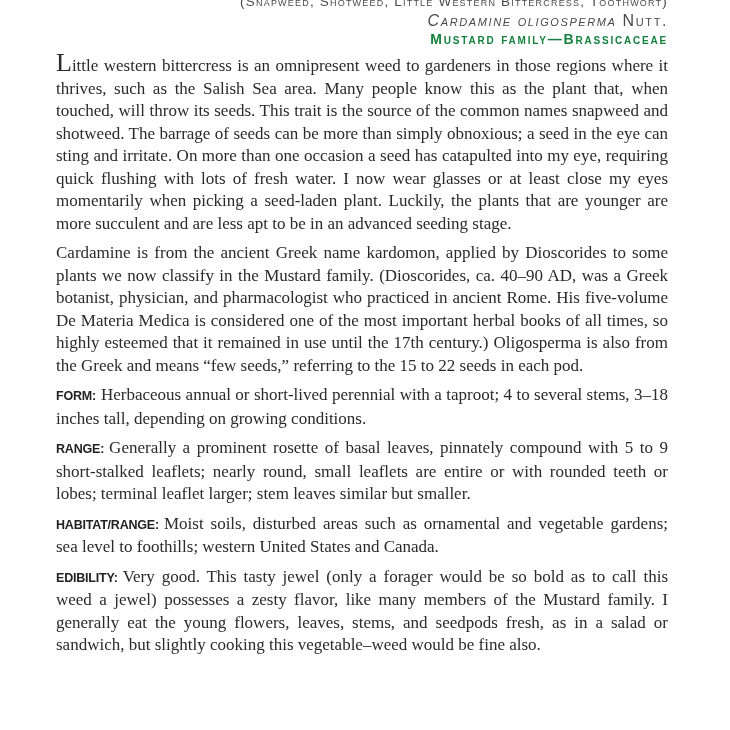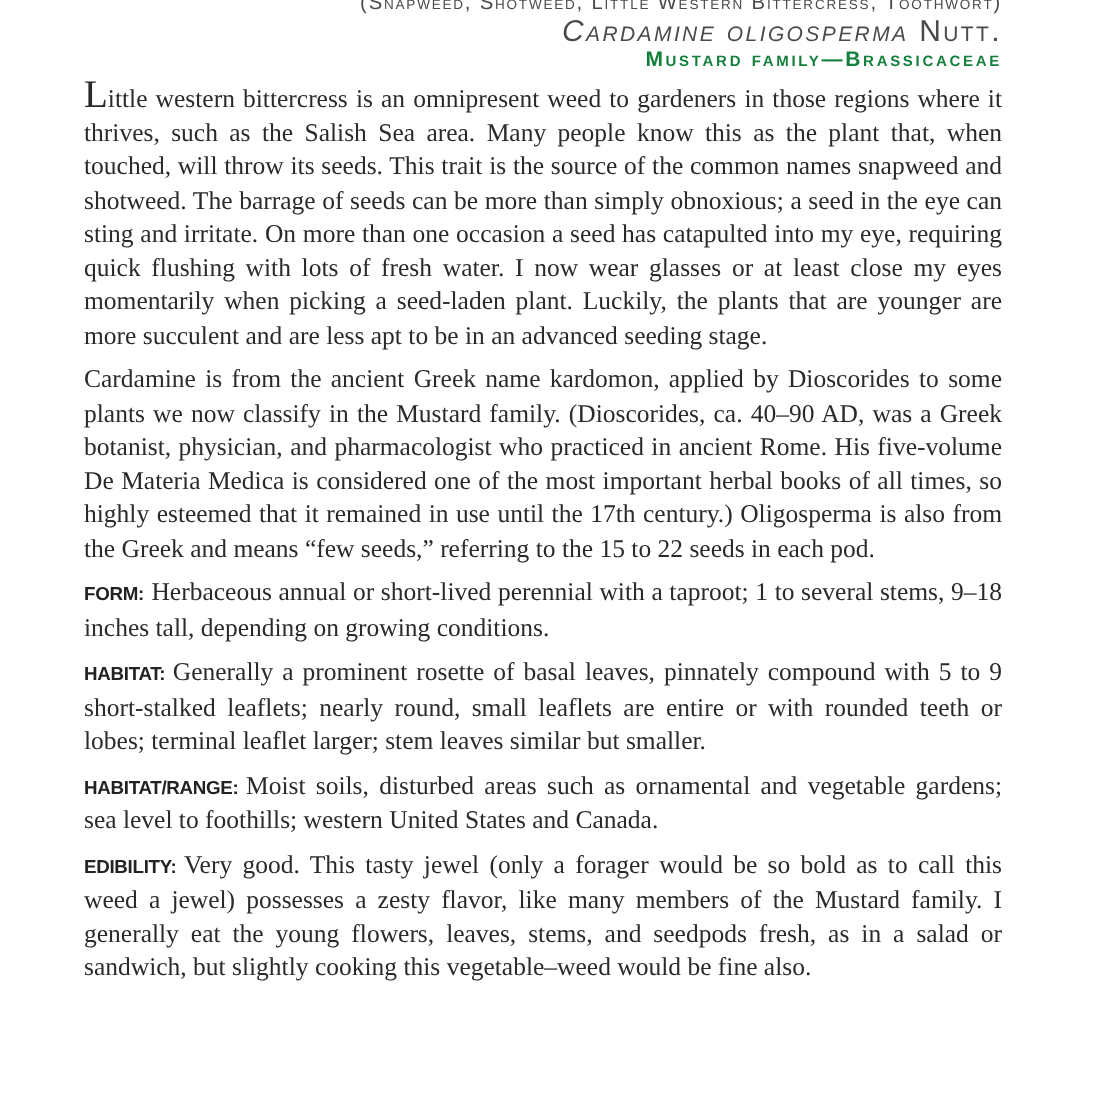--- a/index.html
+++ b/index.html
@@ -33,21 +33,21 @@
     color: #4a4a4a;
   }
   .common-names {
     font-size: 13.5px;
     line-height: 18px;
     font-variant: small-caps;
     letter-spacing: 1.2px;
     white-space: nowrap;
   }
   .sci-line {
-    font-size: 20px;
+    font-size: 16px;
     line-height: 20px;
     font-variant: small-caps;
     letter-spacing: 1.6px;
     white-space: nowrap;
   }
   .sci-name { font-style: italic; }
   .authority { font-style: normal; }
   .family-line {
     font-size: 14px;
     line-height: 17px;
@@ -96,23 +96,23 @@
       </div>
       <div class="family-line">Mustard family—Brassicaceae</div>
     </div>
 
     <div class="bodytext">
 
       <p><span class="initial">L</span><span>ittle western bittercress is an omnipresent weed to gardeners in those regions where it thrives, such as the Salish Sea area. Many people know this as the plant that, when touched, will throw its seeds. This trait is the source of the common names snapweed and shotweed. The barrage of seeds can be more than simply obnoxious; a seed in the eye can sting and irritate. On more than one occasion a seed has catapulted into my eye, requiring quick flushing with lots of fresh water. I now wear glasses or at least close my eyes momentarily when picking a seed-laden plant. Luckily, the plants that are younger are more succulent and are less apt to be in an advanced seeding stage.</span></p>
 
       <p><span>Cardamine is from the ancient Greek name kardomon, applied by Dioscorides to some plants we now classify in the Mustard family. (Dioscorides, ca. 40–90 AD, was a Greek botanist, physician, and pharmacologist who practiced in ancient Rome. His five-volume </span><span class="it">De Materia Medica</span><span> is considered one of the most important herbal books of all times, so highly esteemed that it remained in use until the 17th century.) </span><span class="it">Oligosperma</span><span> is also from the Greek and means “few seeds,” referring to the 15 to 22 seeds in each pod.</span></p>
 
-      <p><span class="sec-label">FORM:</span><span>Herbaceous annual or short-lived perennial with a taproot; 1 to several stems, 9–18 inches tall, depending on growing conditions.</span></p>
+      <p><span class="sec-label">FORM:</span><span>Herbaceous annual or short-lived perennial with a taproot; 4 to several stems, 3–18 inches tall, depending on growing conditions.</span></p>
 
-      <p><span class="sec-label">HABITAT:</span><span>Generally a prominent rosette of basal leaves, pinnately compound with 5 to 9 short-stalked leaflets; nearly round, small leaflets are entire or with rounded teeth or lobes; terminal leaflet larger; stem leaves similar but smaller.</span></p>
+      <p><span class="sec-label">RANGE:</span><span>Generally a prominent rosette of basal leaves, pinnately compound with 5 to 9 short-stalked leaflets; nearly round, small leaflets are entire or with rounded teeth or lobes; terminal leaflet larger; stem leaves similar but smaller.</span></p>
 
 
       <p><span class="sec-label">HABITAT/RANGE:</span><span>Moist soils, disturbed areas such as ornamental and vegetable gardens; sea level to foothills; western United States and Canada.</span></p>
 
       <p><span class="sec-label">EDIBILITY:</span><span>Very good. This tasty jewel (only a forager would be so bold as to call this weed a jewel) possesses a zesty flavor, like many members of the Mustard family. I generally eat the young flowers, leaves, stems, and seedpods fresh, as in a salad or sandwich, but slightly cooking this vegetable–weed would be fine also.</span></p>
 
     </div>
   </div>
 </div>
 

